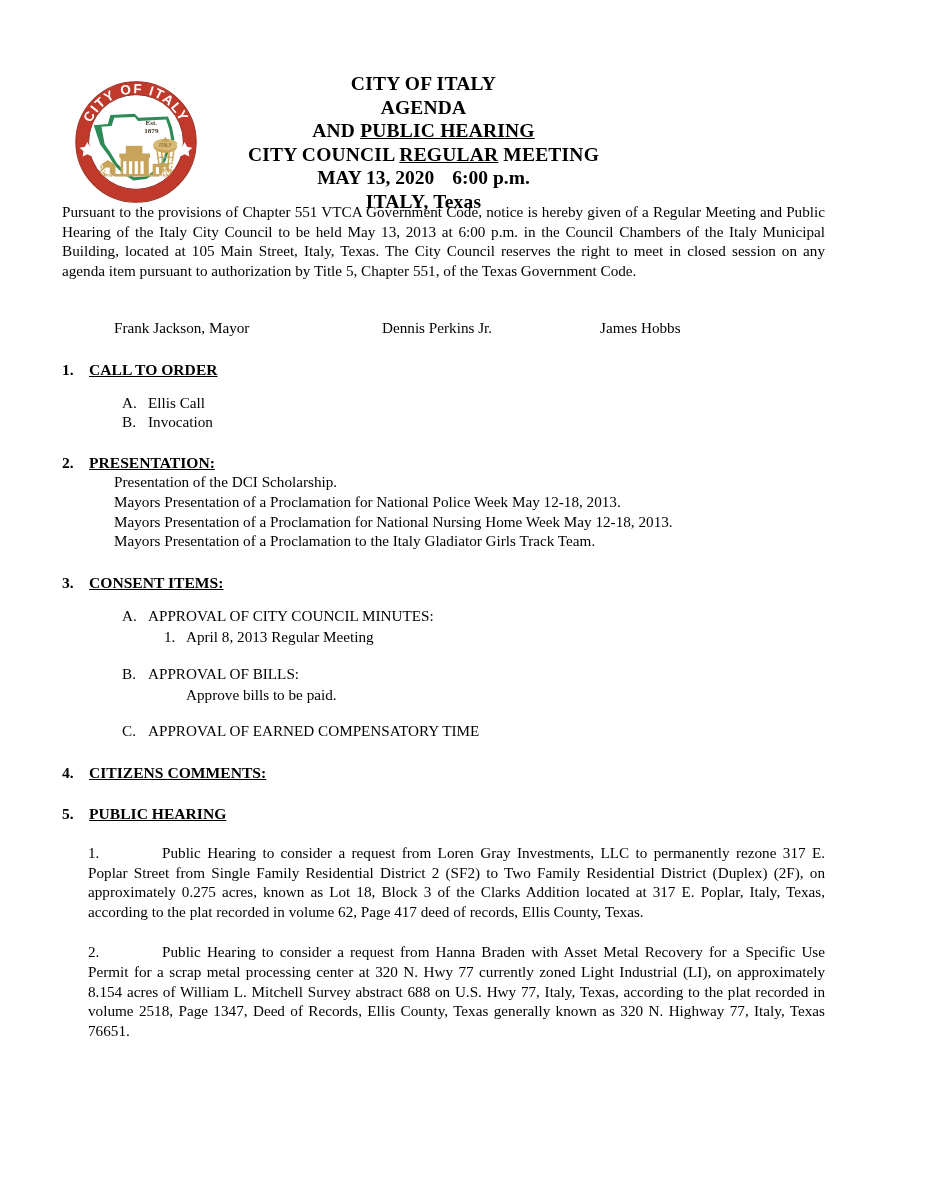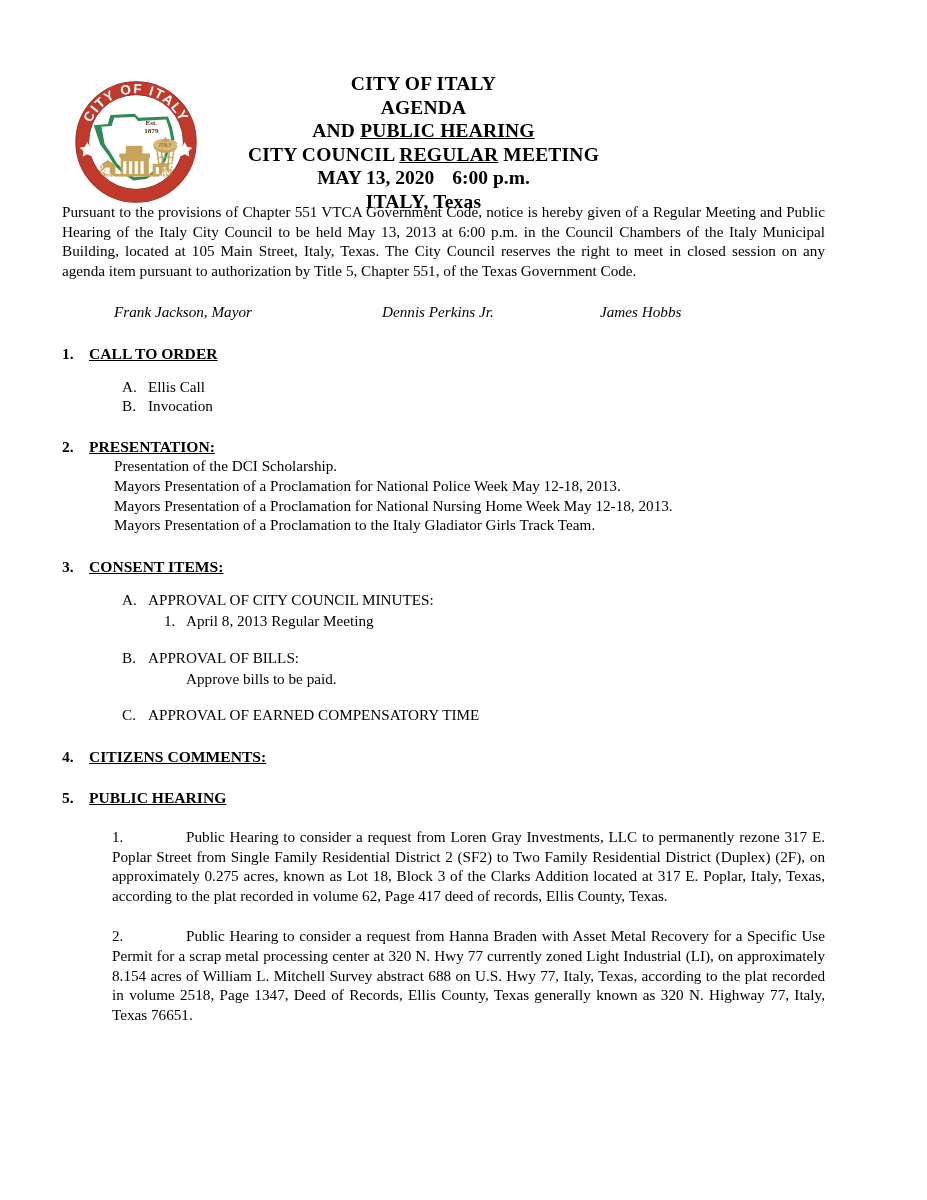--- a/index.html
+++ b/index.html
@@ -69,25 +69,24 @@
   p.intro {
     margin: 0;
     font-size: 15.2px;
     line-height: 19.6px;
     text-align: justify;
     text-justify: inter-word;
   }
 
   
   .officials {
-    margin-top: 22px;
+    margin-top: 38px;
     margin-left: 52px;
     width: 100%;
     border-collapse: collapse;
-    font-style: italic;
   }
   .officials td {
     font-size: 15.2px;
     line-height: 19.2px;
     padding: 0;
     vertical-align: top;
     white-space: nowrap;
   }
   .officials td.c1 { width: 268px; }
   .officials td.c2 { width: 218px; }
@@ -156,21 +155,21 @@
   }
   .pres-list div {
     font-size: 15.2px;
     line-height: 19.6px;
     white-space: nowrap;
   }
 
   
   .hearing {
     margin-top: 20px;
-    margin-left: 50px;
+    margin-left: 26px;
     margin-right: 0px;
     font-size: 15.2px;
     line-height: 19.8px;
     text-align: justify;
     text-justify: inter-word;
     text-indent: 0;
   }
   .hearing .lead {
     display: inline-block;
     width: 74px;

